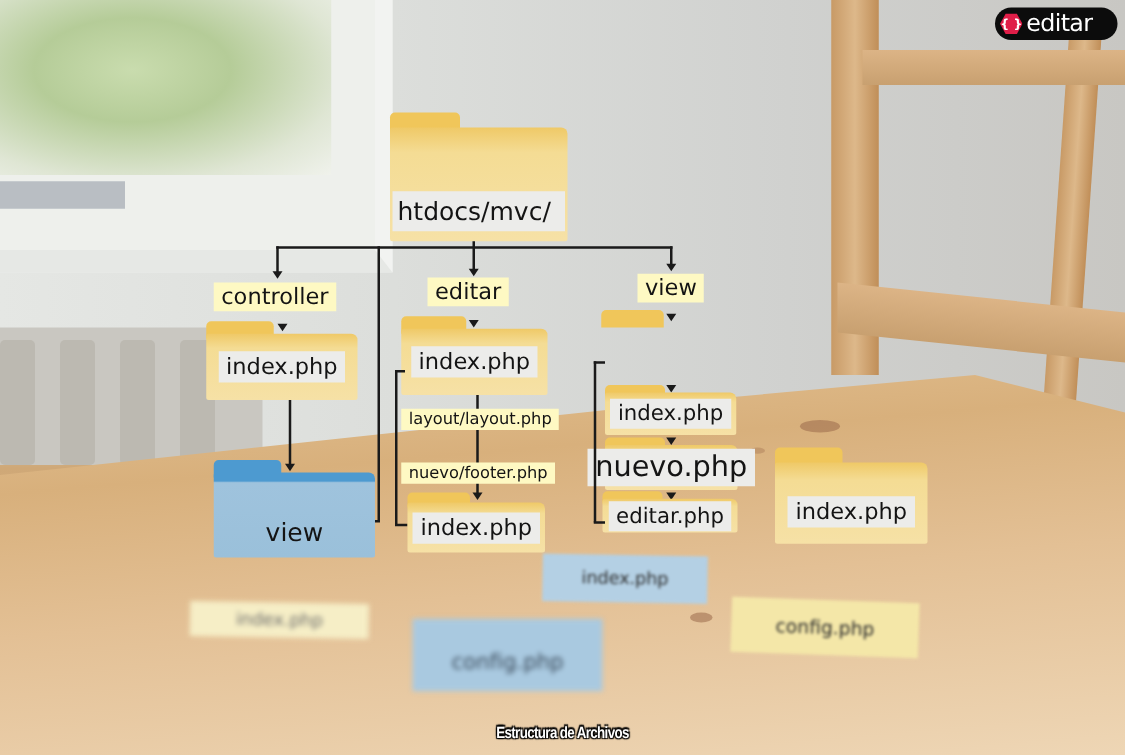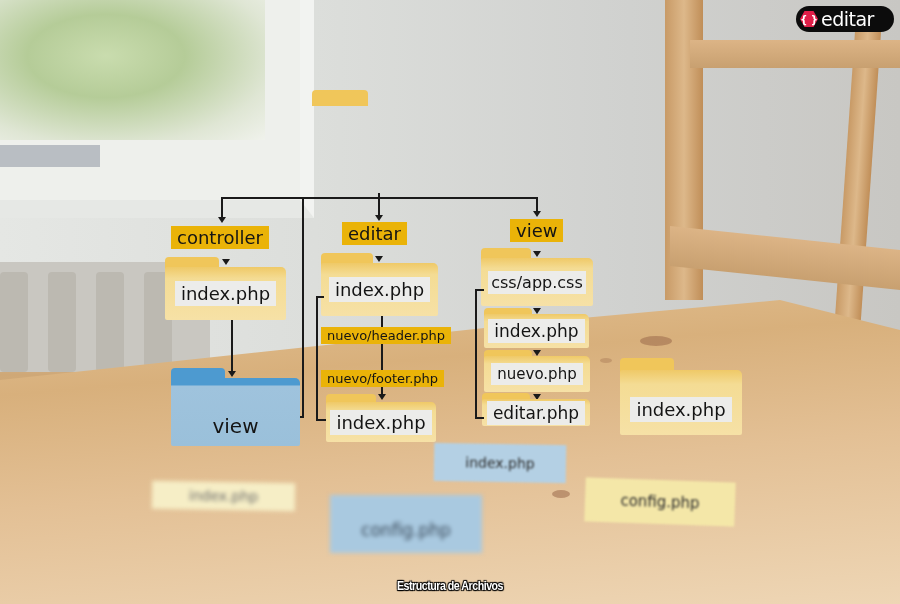--- a/index.html
+++ b/index.html
@@ -28,21 +28,21 @@
 
   
   .folder { position: absolute; }
   .folder .tab { position: absolute; top: 0; left: 0; height: 14px; border-radius: 4px 4px 0 0; }
   .folder .body { position: absolute; left: 0; right: 0; bottom: 0; border-radius: 2px 5px 2px 2px; display: flex; align-items: center; justify-content: center; }
   .folder.yellow .tab { background: #f0c65a; }
   .folder.yellow .body { background: linear-gradient(180deg, #efc967 0%, #f4dc94 22%, #f6e1a6 100%); }
   .folder.blue .tab { background: #4d9ad0; }
   .folder.blue .body { background: linear-gradient(180deg, #4d9ad0 0%, #4d9ad0 10%, #9fc3dd 12%, #9ac0da 100%); }
   .label { background: #ececea; color: #141414; padding: 2px 6px; white-space: nowrap; font-family: "DejaVu Sans", sans-serif; }
-  .tag { position: absolute; background: #eab308; color: #141414; padding: 1px 6px; white-space: nowrap; font-family: "DejaVu Sans", sans-serif; }
+  .tag { position: absolute; background: #fef9c3; color: #141414; padding: 1px 6px; white-space: nowrap; font-family: "DejaVu Sans", sans-serif; }
 
   
   .ln { position: absolute; background: #1a1a1a; }
   .arrow { position: absolute; width: 0; height: 0; border-left: 4px solid transparent; border-right: 4px solid transparent; border-top: 6px solid #1a1a1a; }
 
   
   .card { position: absolute; display: flex; align-items: center; justify-content: center; color: #2a2a2a; font-family: "DejaVu Sans", sans-serif; }
   .blur1 { filter: blur(1.2px); }
   .blur2 { filter: blur(2px); }
 
@@ -73,20 +73,23 @@
   <div class="stain" style="left:600px;top:358px;width:12px;height:5px;opacity:.35"></div>
 </div>
 
 <div class="logo">
   <div class="logo-badge">{ }</div>
   <div class="logo-text">editar</div>
 </div>
 
 <div class="folder yellow" style="left:312px;top:90px;width:142px;height:103px;">
   <div class="tab" style="width:56px;height:16px;"></div>
+  <div class="body" style="top:12px;align-items:flex-end;padding-bottom:8px;">
+    <span class="label" style="font-size:20px;padding:4px 4px;width:130px;">htdocs/mvc/</span>
+  </div>
 </div>
 
 <div class="ln" style="left:221px;top:197px;width:317px;height:2px;"></div>
 <div class="ln" style="left:221px;top:197px;width:2px;height:22px;"></div>
 <div class="arrow" style="left:218px;top:217px;"></div>
 <div class="ln" style="left:378px;top:193px;width:2px;height:24px;"></div>
 <div class="arrow" style="left:375px;top:215px;"></div>
 <div class="ln" style="left:536px;top:197px;width:2px;height:15px;"></div>
 <div class="arrow" style="left:533px;top:211px;"></div>
 <div class="ln" style="left:302px;top:197px;width:2px;height:220px;"></div>
@@ -112,52 +115,49 @@
 <span class="tag" style="left:342px;top:222px;font-size:18px;">editar</span>
 <div class="arrow" style="left:375px;top:256px;"></div>
 <div class="folder yellow" style="left:321px;top:253px;width:117px;height:63px;">
   <div class="tab" style="width:52px;"></div>
   <div class="body" style="top:10px;">
     <span class="label" style="font-size:18px;">index.php</span>
   </div>
 </div>
 <div class="ln" style="left:381px;top:316px;width:2px;height:80px;"></div>
 <div class="arrow" style="left:378px;top:394px;"></div>
-<span class="tag" style="left:321px;top:327px;font-size:13px;">nuevo/header.php</span>
+<span class="tag" style="left:321px;top:327px;font-size:13px;">layout/layout.php</span>
 <span class="tag" style="left:321px;top:370px;font-size:13px;">nuevo/footer.php</span>
 <div class="ln" style="left:316px;top:296px;width:8px;height:2px;"></div>
 <div class="ln" style="left:316px;top:296px;width:2px;height:124px;"></div>
 <div class="ln" style="left:316px;top:419px;width:10px;height:2px;"></div>
 <div class="folder yellow" style="left:326px;top:394px;width:110px;height:48px;">
   <div class="tab" style="width:50px;height:12px;"></div>
   <div class="body" style="top:8px;">
     <span class="label" style="font-size:18px;">index.php</span>
   </div>
 </div>
 
 <span class="tag" style="left:510px;top:219px;font-size:18px;">view</span>
 <div class="arrow" style="left:533px;top:251px;"></div>
 <div class="folder yellow" style="left:481px;top:248px;width:112px;height:58px;">
   <div class="tab" style="width:50px;"></div>
-  <div class="body" style="top:10px;">
-    <span class="label" style="font-size:16px;padding:2px 3px;">css/app.css</span>
-  </div>
 </div>
 <div class="arrow" style="left:533px;top:308px;"></div>
 <div class="folder yellow" style="left:484px;top:308px;width:105px;height:40px;">
   <div class="tab" style="width:48px;height:10px;"></div>
   <div class="body" style="top:6px;">
     <span class="label" style="font-size:17px;">index.php</span>
   </div>
 </div>
 <div class="arrow" style="left:533px;top:350px;"></div>
 <div class="folder yellow" style="left:484px;top:350px;width:106px;height:42px;">
   <div class="tab" style="width:48px;height:10px;"></div>
   <div class="body" style="top:6px;">
-    <span class="label" style="font-size:15px;">nuevo.php</span>
+    <span class="label" style="font-size:23px;">nuevo.php</span>
   </div>
 </div>
 <div class="arrow" style="left:533px;top:394px;"></div>
 <div class="folder yellow" style="left:482px;top:393px;width:108px;height:33px;">
   <div class="tab" style="width:48px;height:10px;"></div>
   <div class="body" style="top:6px;">
     <span class="label" style="font-size:17px;">editar.php</span>
   </div>
 </div>
 <div class="ln" style="left:475px;top:289px;width:9px;height:2px;"></div>

